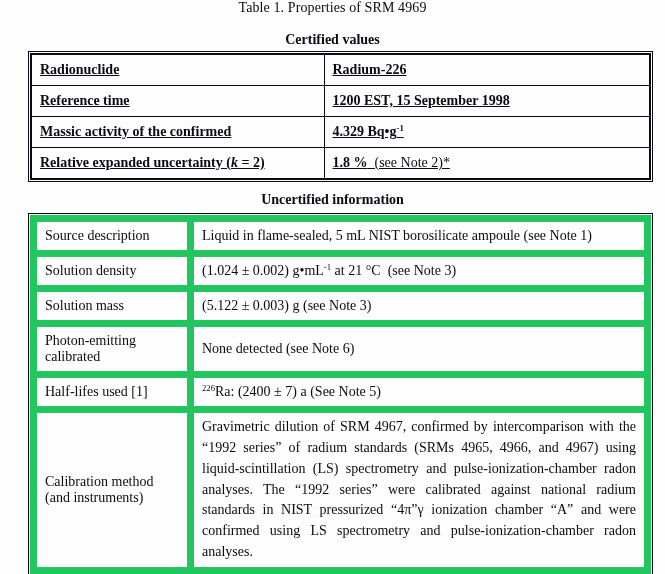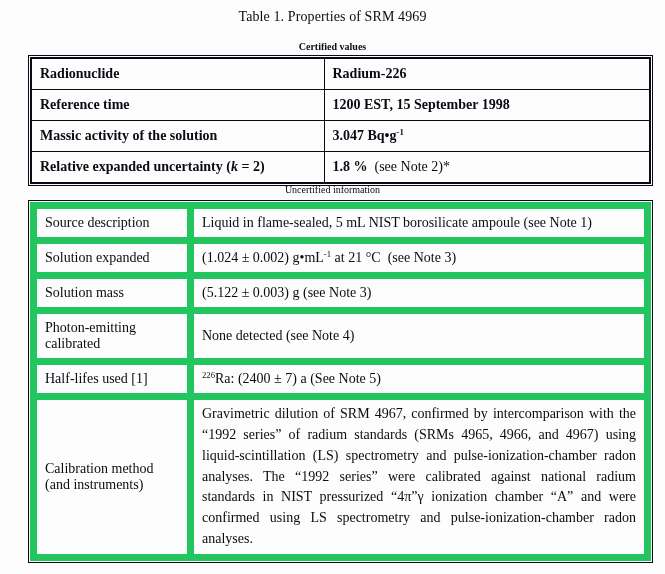--- a/index.html
+++ b/index.html
@@ -9,56 +9,56 @@
     width: 665px;
     height: 574px;
     overflow: hidden;
     font-family: "Liberation Serif", "DejaVu Serif", serif;
     color: #0a0a14;
   }
   .page {
     width: 665px;
     height: 574px;
     box-sizing: border-box;
-    padding-top: 9px;
   }
   .doc-title {
     text-align: center;
     font-size: 14px;
     margin: 0 0 0 0;
     letter-spacing: 0.1px;
   }
   .section-heading {
     text-align: center;
-    font-size: 10px;
+    font-size: 14px;
     margin: 0;
   }
   .heading-certified {
     font-weight: bold;
     margin-top: 16px;
     margin-bottom: 5px;
   }
   .heading-uncertified {
-    font-weight: normal;
-    margin-top: 0;
+    font-weight: bold;
+    margin-top: 12px;
     margin-bottom: 7px;
     text-align: center;
   }
   table {
     border-collapse: collapse;
     table-layout: fixed;
     width: 621px;
     margin-left: 30px;
     font-size: 14px;
   }
   
   .t1 {
     border: 2px solid #0a0a14;
     outline: 1px solid #0a0a14;
     outline-offset: 1px;
+    text-decoration: underline;
   }
   .t1 td {
     border: 1px solid #0a0a14;
     font-weight: bold;
     padding: 5px 8px;
     height: 20px;
     vertical-align: middle;
   }
   
   .t2 {
@@ -118,22 +118,22 @@
     <tbody>
       <tr>
         <td>Radionuclide</td>
         <td>Radium-226</td>
       </tr>
       <tr>
         <td>Reference time</td>
         <td>1200 EST, 15 September 1998</td>
       </tr>
       <tr>
-        <td>Massic activity of the solution</td>
-        <td><span>3.047 Bq•g</span><sup>-1</sup></td>
+        <td>Massic activity of the confirmed</td>
+        <td><span>4.329 Bq•g</span><sup>-1</sup></td>
       </tr>
       <tr>
         <td><span>Relative expanded uncertainty (</span><i>k</i><span> = 2)</span></td>
         <td><span>1.8 %</span><span class="normal-part">  (see Note 2)*</span></td>
       </tr>
     </tbody>
   </table>
 
   <p class="section-heading heading-uncertified">Uncertified information</p>
 
@@ -141,30 +141,30 @@
     <colgroup>
         <col class="c1">
         <col>
       </colgroup>
     <tbody>
       <tr>
         <td>Source description</td>
         <td>Liquid in flame-sealed, 5 mL NIST borosilicate ampoule (see Note 1)</td>
       </tr>
       <tr>
-        <td>Solution expanded</td>
+        <td>Solution density</td>
         <td><span>(1.024 ± 0.002) g•mL</span><sup>-1</sup><span> at 21 °C  (see Note 3)</span></td>
       </tr>
       <tr>
         <td>Solution mass</td>
         <td>(5.122 ± 0.003) g  (see Note 3)</td>
       </tr>
       <tr class="photon-row">
         <td>Photon-emitting calibrated</td>
-        <td>None detected (see Note 4)</td>
+        <td>None detected (see Note 6)</td>
       </tr>
       <tr>
         <td>Half-lifes used [1]</td>
         <td><sup>226</sup><span>Ra: (2400 ± 7) a (See Note 5)</span></td>
       </tr>
       <tr>
         <td class="cal-label-cell">Calibration method (and instruments)</td>
         <td class="cal-value-cell">Gravimetric dilution of SRM 4967, confirmed by intercomparison with the “1992 series” of radium standards (SRMs 4965, 4966, and 4967) using liquid-scintillation (LS) spectrometry and pulse-ionization-chamber radon analyses.  The “1992 series” were calibrated against national radium standards in NIST pressurized “4π”γ ionization chamber “A” and were confirmed using LS spectrometry and pulse-ionization-chamber radon analyses.</td>
       </tr>
     </tbody>

